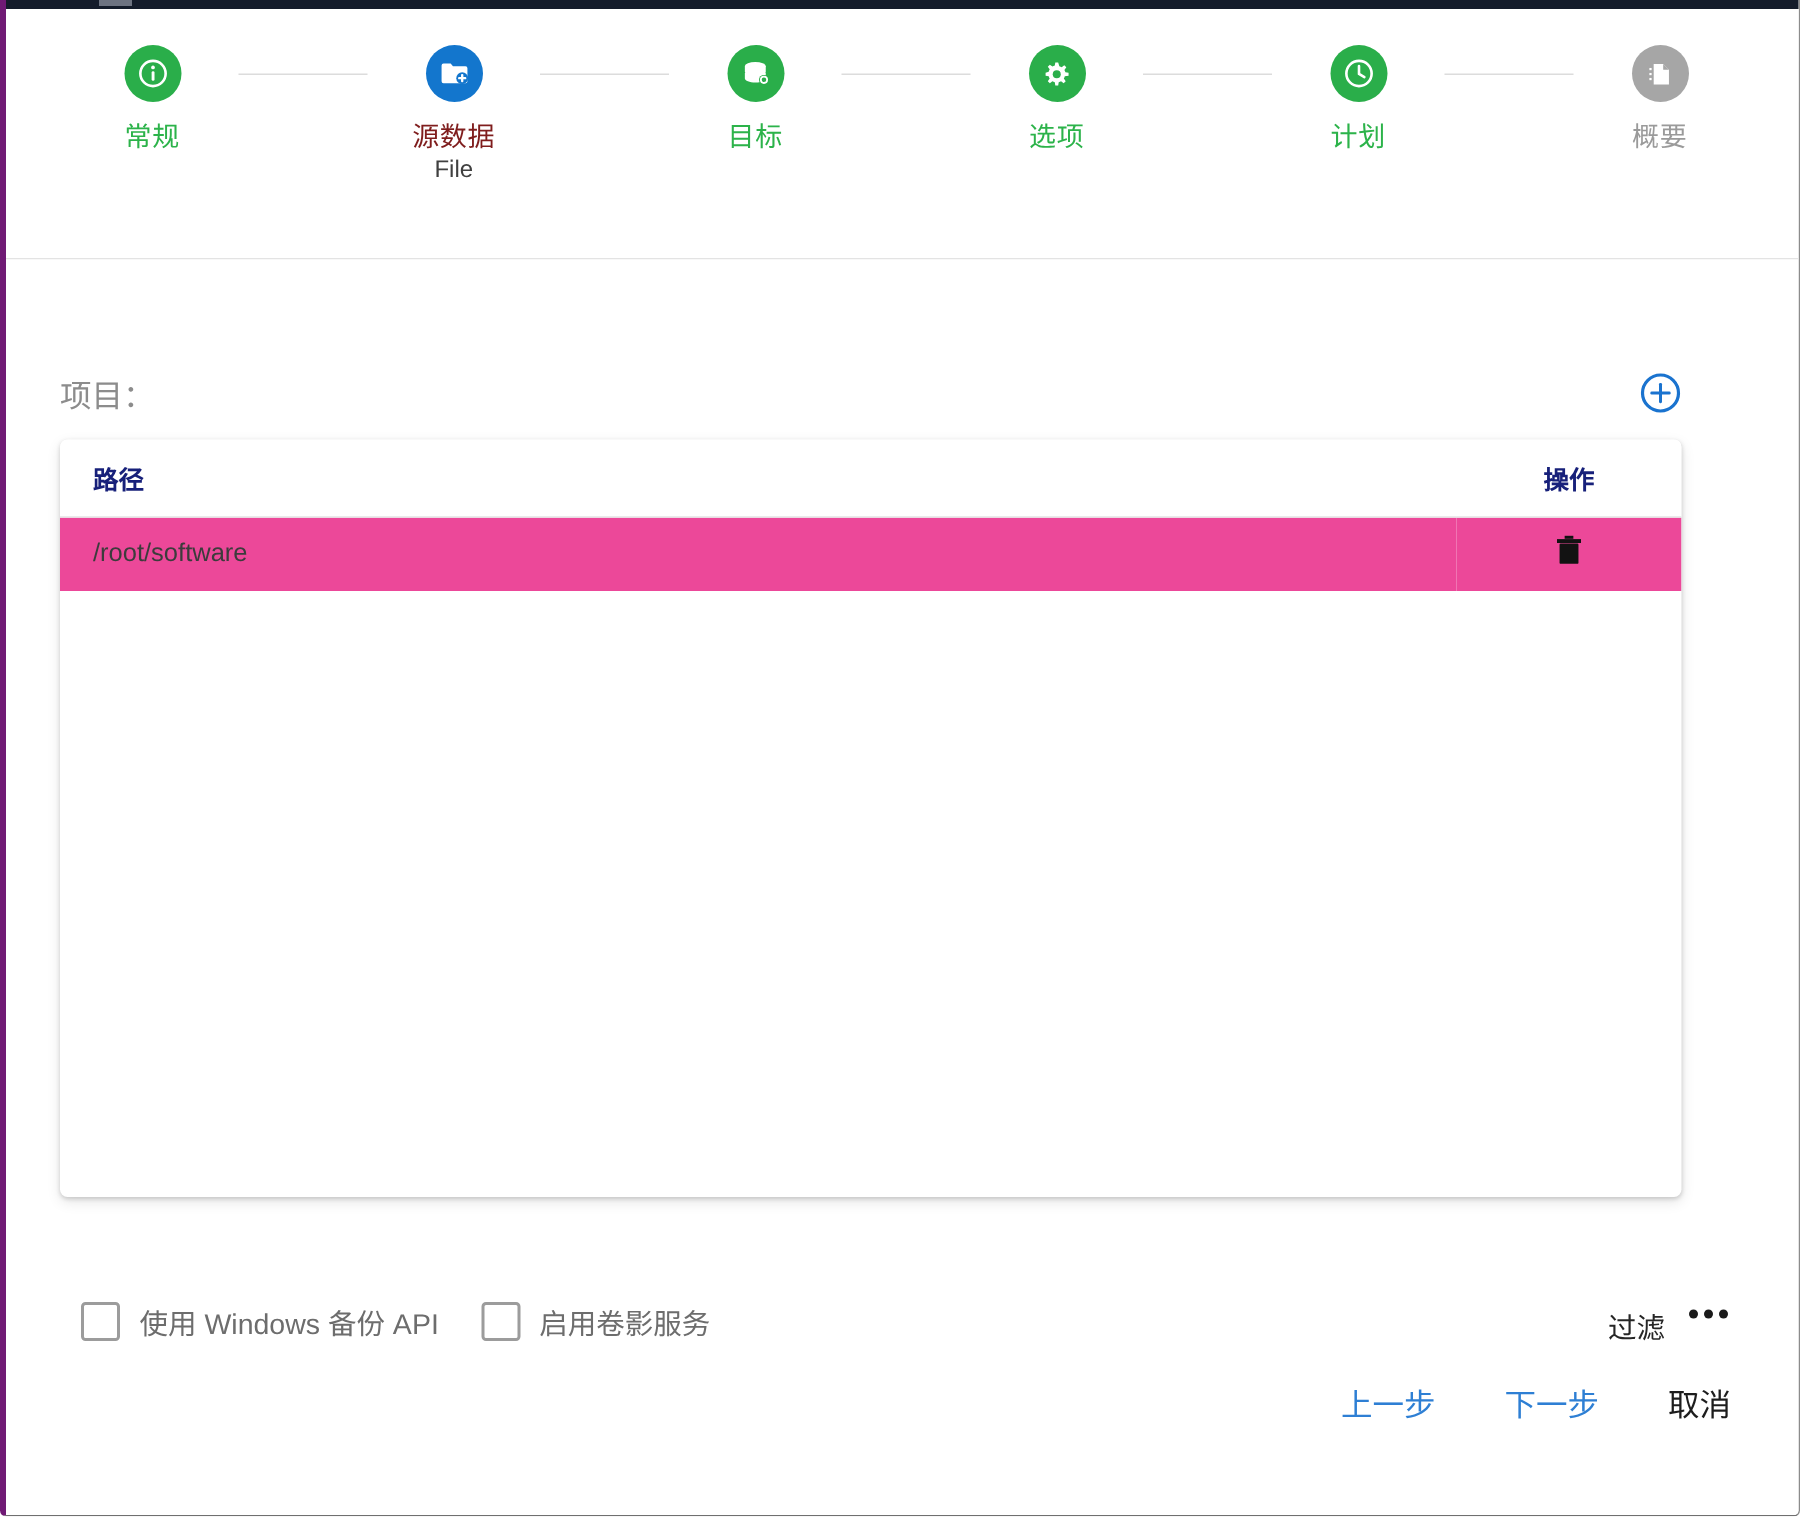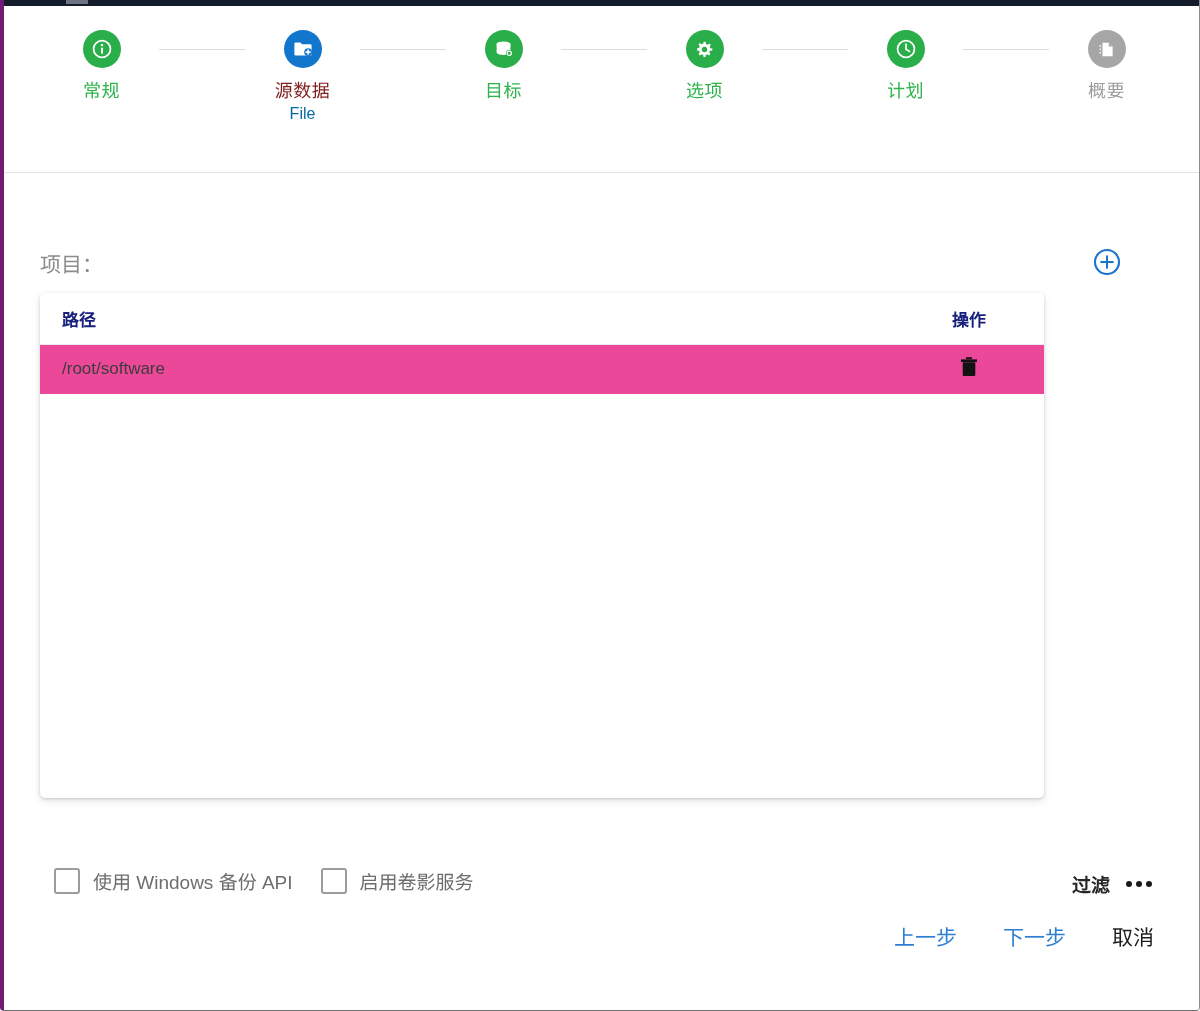--- a/index.html
+++ b/index.html
@@ -94,21 +94,21 @@
     color: #2cb34a;
     letter-spacing: 0.5px;
     white-space: nowrap;
   }
   .step.active .step-label { color: #7f1d1d; }
   .step.pending .step-label { color: #9a9a9a; }
   .step-sub {
     margin-top: 2px;
     font-size: 16px;
     line-height: 20px;
-    color: #0369a1;
+    color: #404040;
     white-space: nowrap;
   }
   .connector {
     flex: 1 1 auto;
     height: 1px;
     background: #dcdcdc;
     margin-top: 19px;
   }
 
   
@@ -146,21 +146,21 @@
     align-items: center;
     justify-content: center;
     cursor: pointer;
   }
 
   
   .table-card {
     position: absolute;
     left: 36px;
     top: 120px;
-    width: 1004px;
+    width: 1081px;
     height: 505px;
     background: #ffffff;
     border-radius: 5px;
     box-shadow: 0 1px 3px rgba(0,0,0,0.16), 0 3px 9px rgba(0,0,0,0.10);
     overflow: hidden;
   }
   table.paths {
     width: 100%;
     border-collapse: collapse;
     table-layout: fixed;
@@ -237,23 +237,22 @@
     color: #6d6d6d;
     white-space: nowrap;
   }
   .cb + .cb { margin-left: 18px; }
 
   .filter-group {
     position: absolute;
     right: 14px;
     top: 3px;
     display: flex;
-    align-items: center;
+    align-items: flex-start;
     gap: 14px;
-    font-weight: bold;
   }
   .filter-label {
     font-size: 19px;
     color: #262626;
     cursor: pointer;
   }
   .more-btn {
     display: inline-flex;
     align-items: center;
     gap: 4px;

